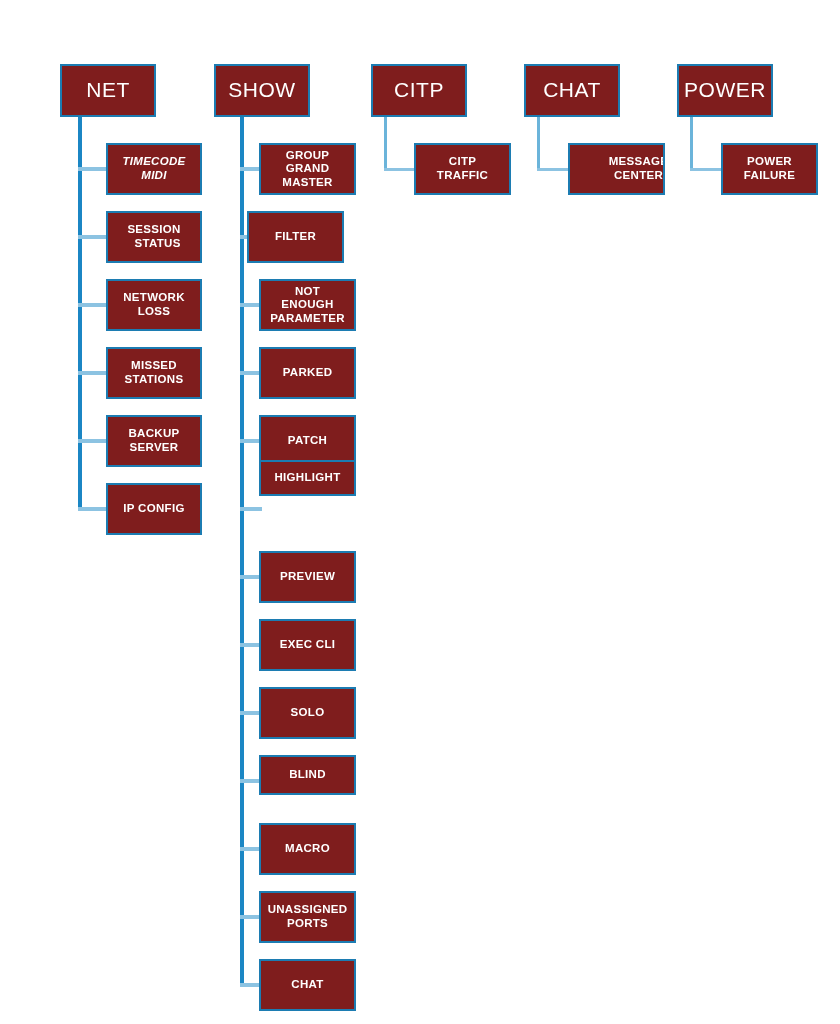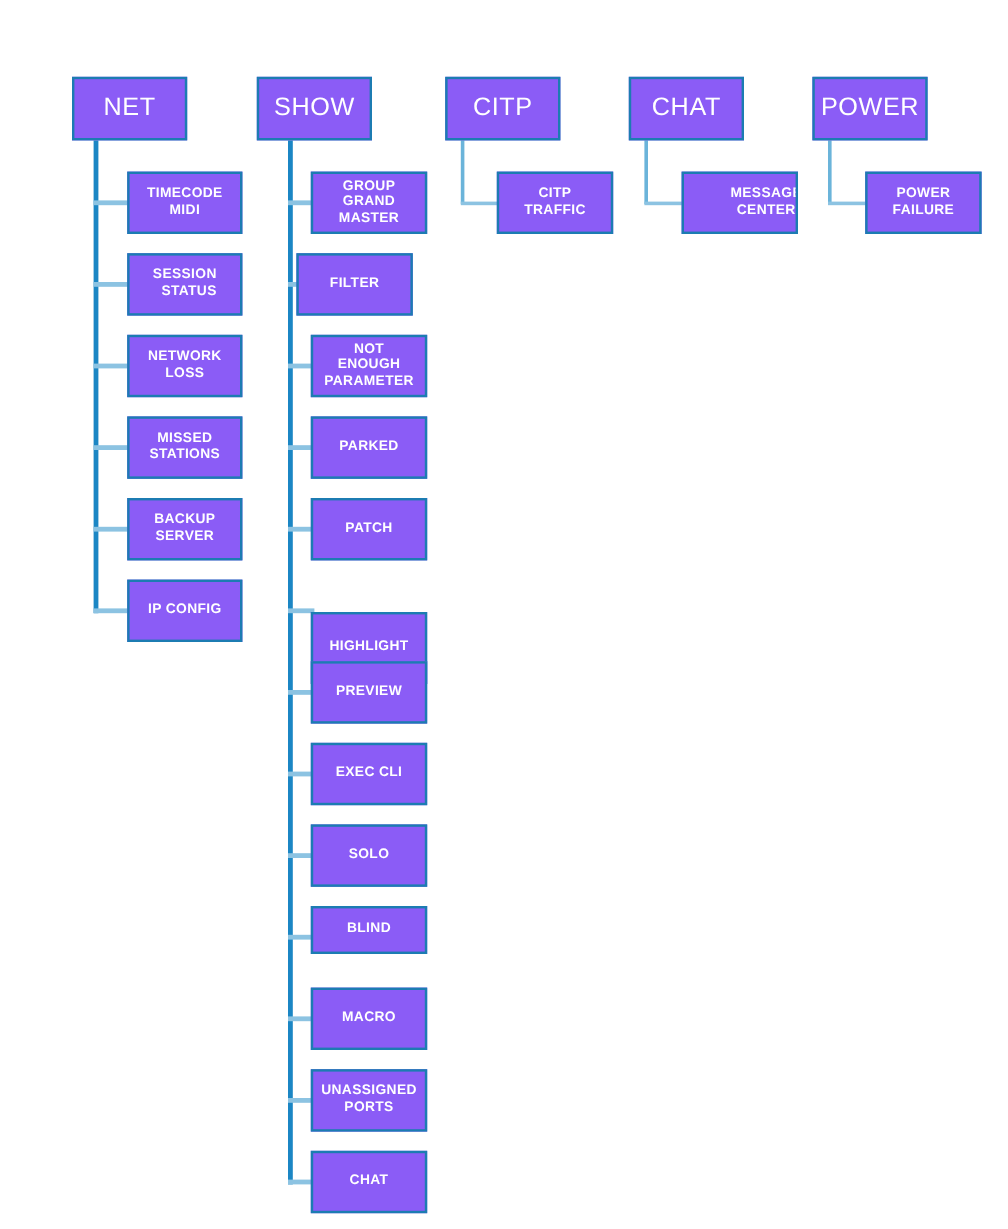--- a/index.html
+++ b/index.html
@@ -47,21 +47,21 @@
   .thin-stub {
     position: absolute;
     height: 3px;
     background: #8cc3e2;
   }
 
   
   .node {
     position: absolute;
     box-sizing: border-box;
-    background: #8b5cf6;
+    background: #7f1d1d;
     border: 2px solid #1c7cb2;
     color: #ffffff;
     display: flex;
     align-items: center;
     justify-content: center;
     text-align: center;
     line-height: 1.18;
     letter-spacing: 0.2px;
     overflow: hidden;
   }
@@ -111,21 +111,21 @@
       <div class="thin-stub" style="left: 384px; top: 168px; width: 33px;"></div>
       <div class="thin-trunk" style="left: 537px; top: 117px; height: 53px;"></div>
       <div class="thin-stub" style="left: 537px; top: 168px; width: 34px;"></div>
       <div class="thin-trunk" style="left: 690px; top: 117px; height: 53px;"></div>
       <div class="thin-stub" style="left: 690px; top: 168px; width: 34px;"></div>
     </div>
   <div id="nodes">
       <div class="node root" style="left: 60px; top: 64px; width: 96px; height: 53px;">
         <span class="label">NET</span>
       </div>
-      <div class="node child" style="left: 106px; top: 143px; width: 96px; height: 52px;">
+      <div class="node child" style="left: 106px; top: 143px; width: 96px; height: 52px; font-style: italic;">
         <span class="label">TIMECODE
 MIDI</span>
       </div>
       <div class="node child" style="left: 106px; top: 211px; width: 96px; height: 52px; text-align: right;">
         <span class="label">SESSION
 STATUS</span>
       </div>
       <div class="node child" style="left: 106px; top: 279px; width: 96px; height: 52px;">
         <span class="label">NETWORK
 LOSS</span>
@@ -156,21 +156,21 @@
         <span class="label">NOT
 ENOUGH
 PARAMETER</span>
       </div>
       <div class="node child" style="left: 259px; top: 347px; width: 97px; height: 52px;">
         <span class="label">PARKED</span>
       </div>
       <div class="node child" style="left: 259px; top: 415px; width: 97px; height: 52px;">
         <span class="label">PATCH</span>
       </div>
-      <div class="node child" style="left: 259px; top: 510px; width: 97px; height: 60px;">
+      <div class="node child" style="left: 259px; top: 460px; width: 97px; height: 36px;">
         <span class="label">HIGHLIGHT</span>
       </div>
       <div class="node child" style="left: 259px; top: 551px; width: 97px; height: 52px;">
         <span class="label">PREVIEW</span>
       </div>
       <div class="node child" style="left: 259px; top: 619px; width: 97px; height: 52px;">
         <span class="label">EXEC CLI</span>
       </div>
       <div class="node child" style="left: 259px; top: 687px; width: 97px; height: 52px;">
         <span class="label">SOLO</span>

